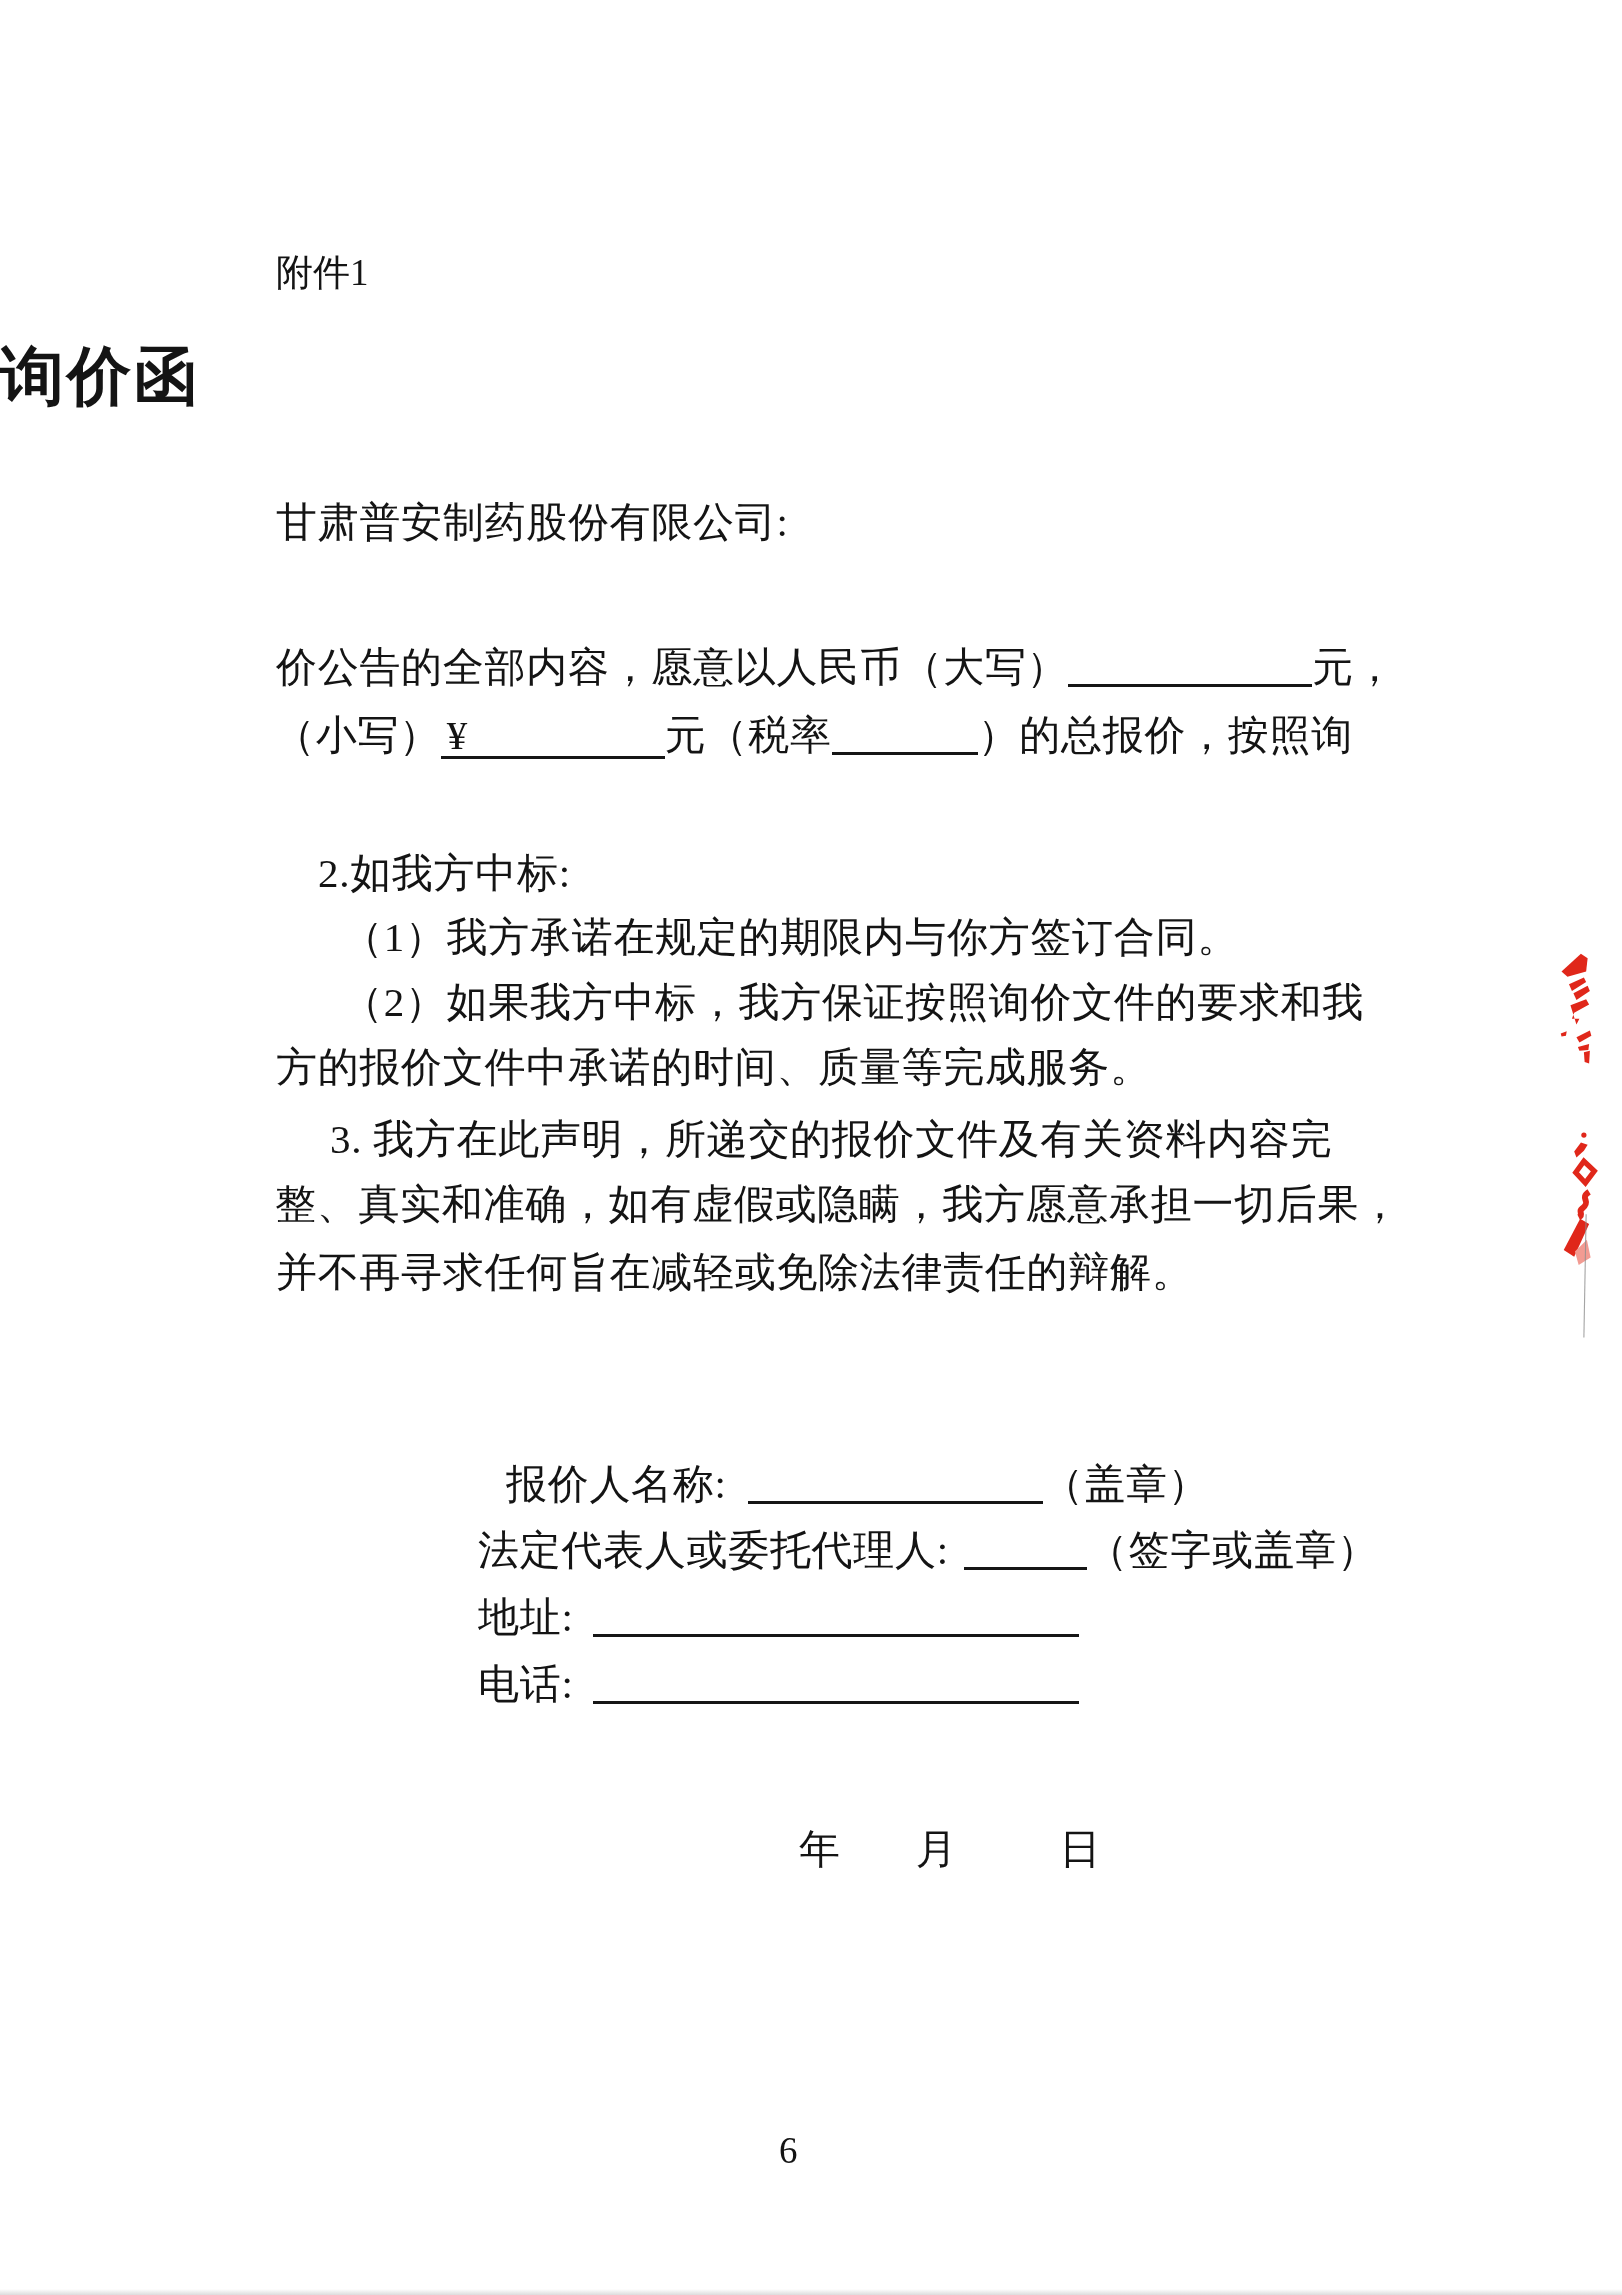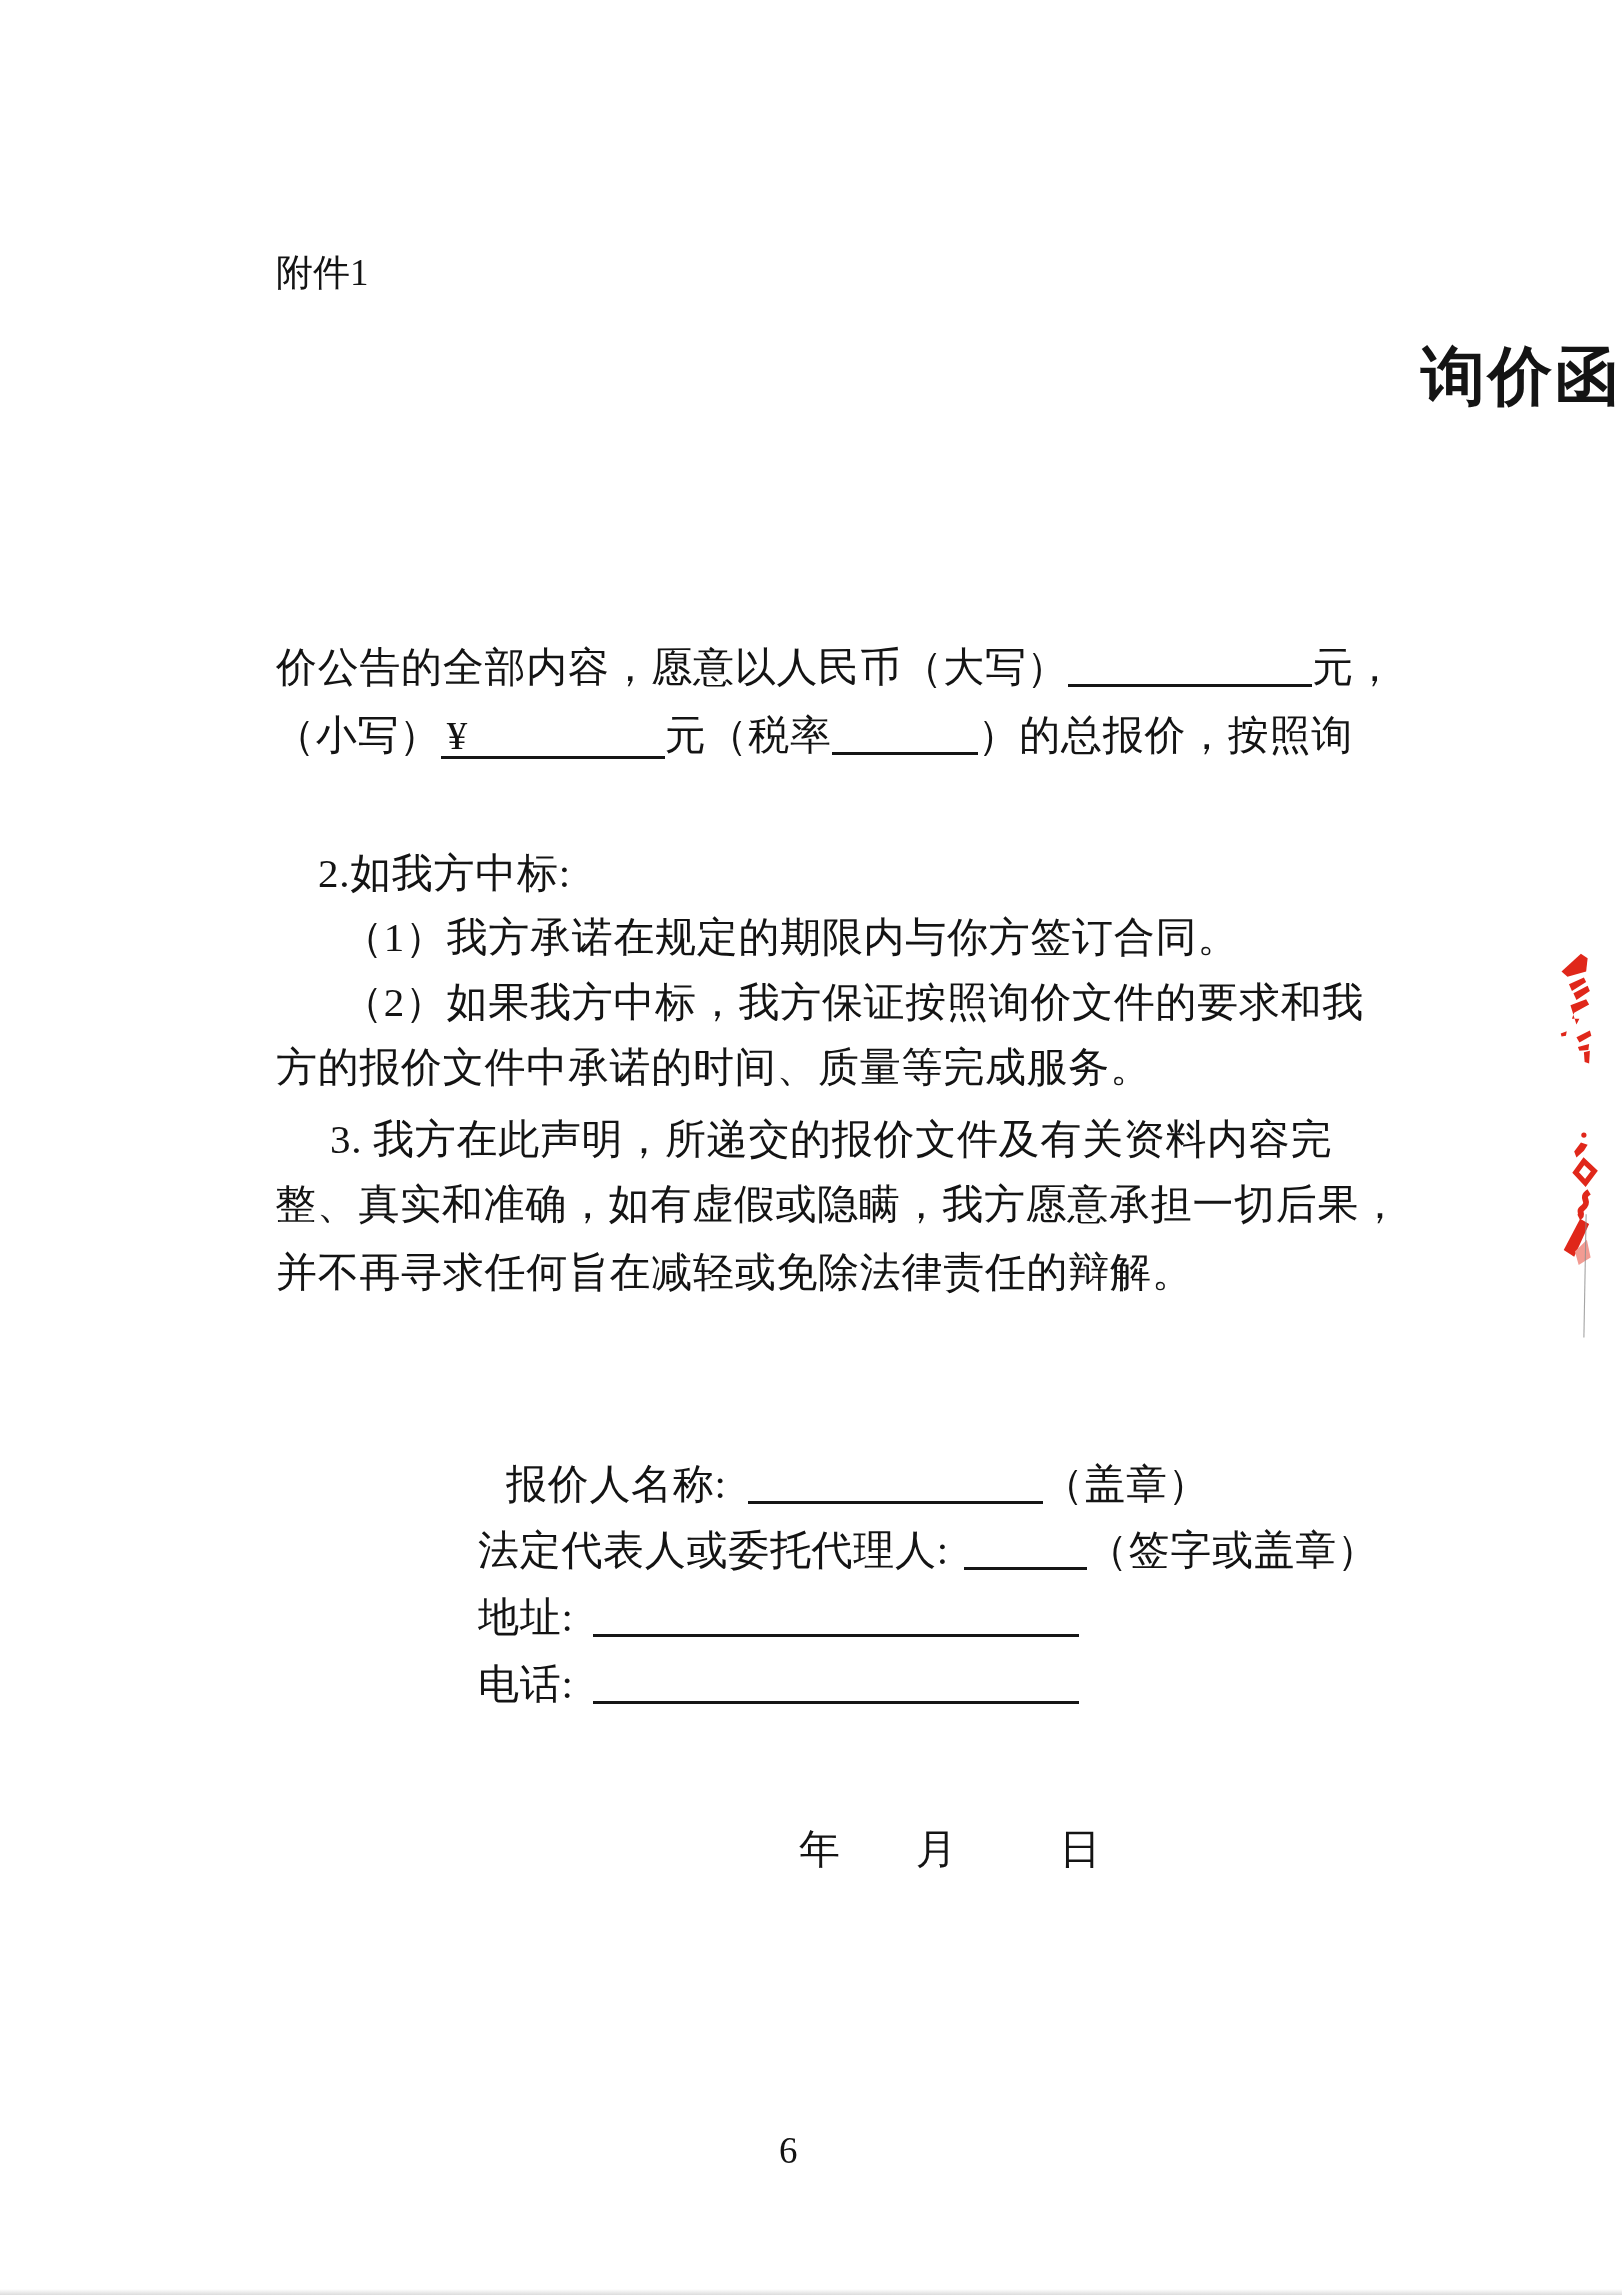--- a/index.html
+++ b/index.html
@@ -25,21 +25,21 @@
     left: 276px;
     top: 251px;
     font-size: 37px;
     line-height: 43px;
   }
   .doc-title {
     position: absolute;
     left: 0;
     right: 0;
     top: 342px;
-    text-align: right;
+    text-align: left;
     font-size: 64px;
     line-height: 70px;
     font-weight: bold;
     letter-spacing: 3px;
   }
   .blank {
     display: inline-block;
     border-bottom: 3px solid #161616;
     height: 1em;
     position: relative;
@@ -87,20 +87,21 @@
 </style>
 </head>
 <body>
 
 <div class="page">
 
   <div class="attachment-label">附件1</div>
 
   <div class="doc-title">询价函</div>
 
+  <div class="line" style="left:276px; top:499px;">甘肃普安制药股份有限公司:</div>
 
 
   <div class="line" style="left:276px; top:640px;">
     <span>价公告的全部内容，愿意以人民币（大写）</span><span class="blank w326"></span><span>元，</span>
   </div>
 
   <div class="line" style="left:274px; top:708px;">
     <span>（小写）</span><span class="blank w300"><span class="on-line">¥</span></span><span>元（税率</span><span class="blank w195"></span><span>）的总报价，按照询</span>
   </div>
 

